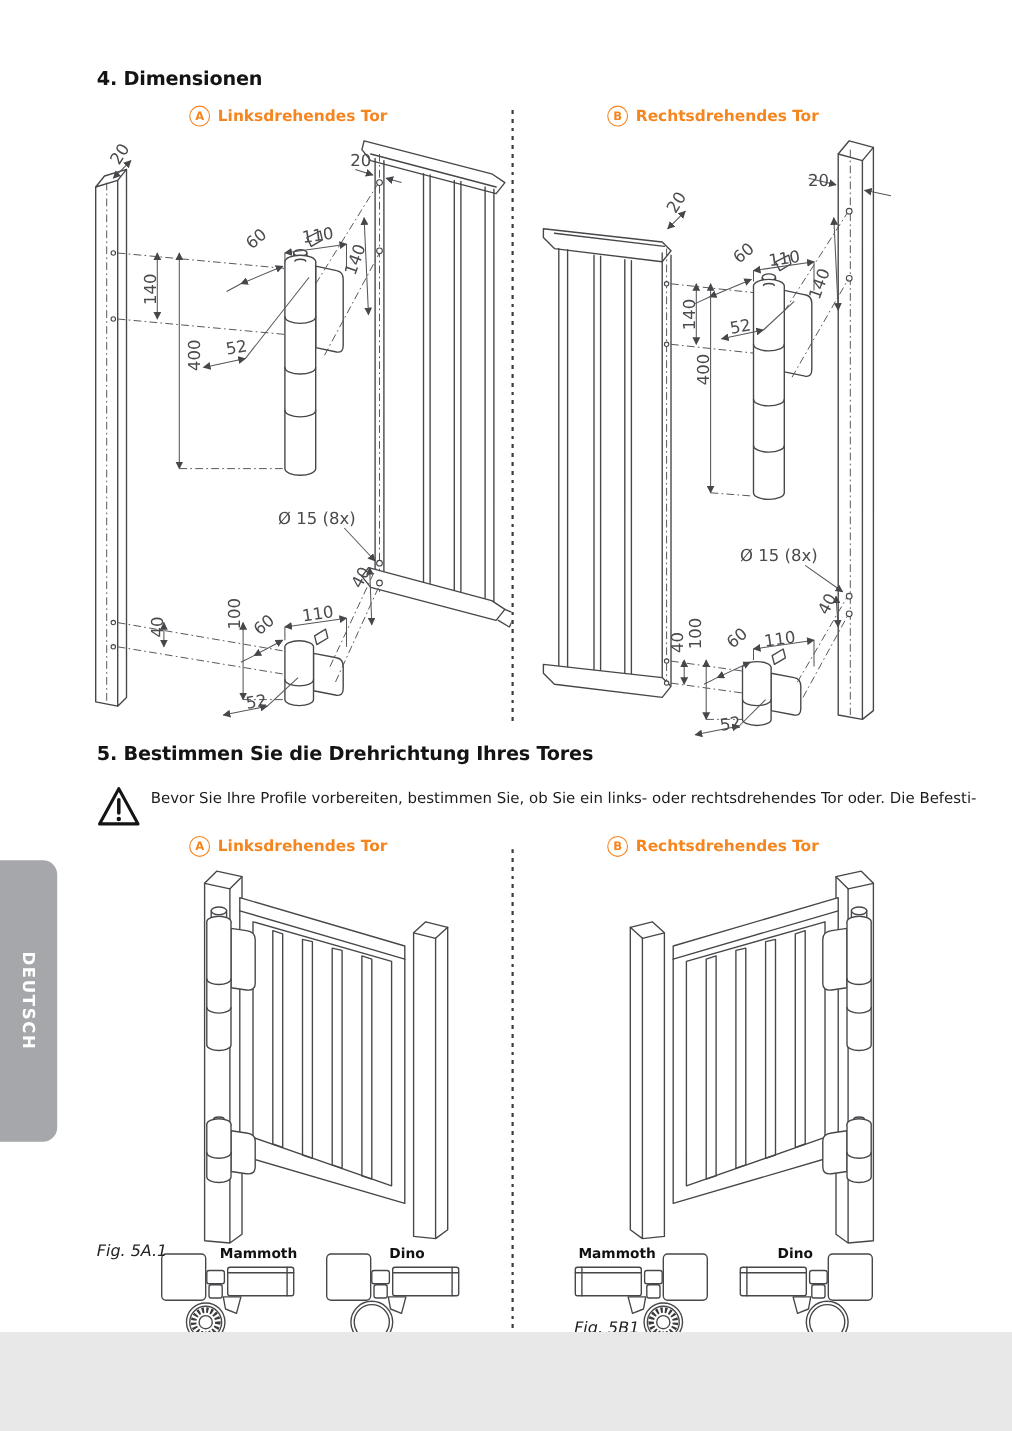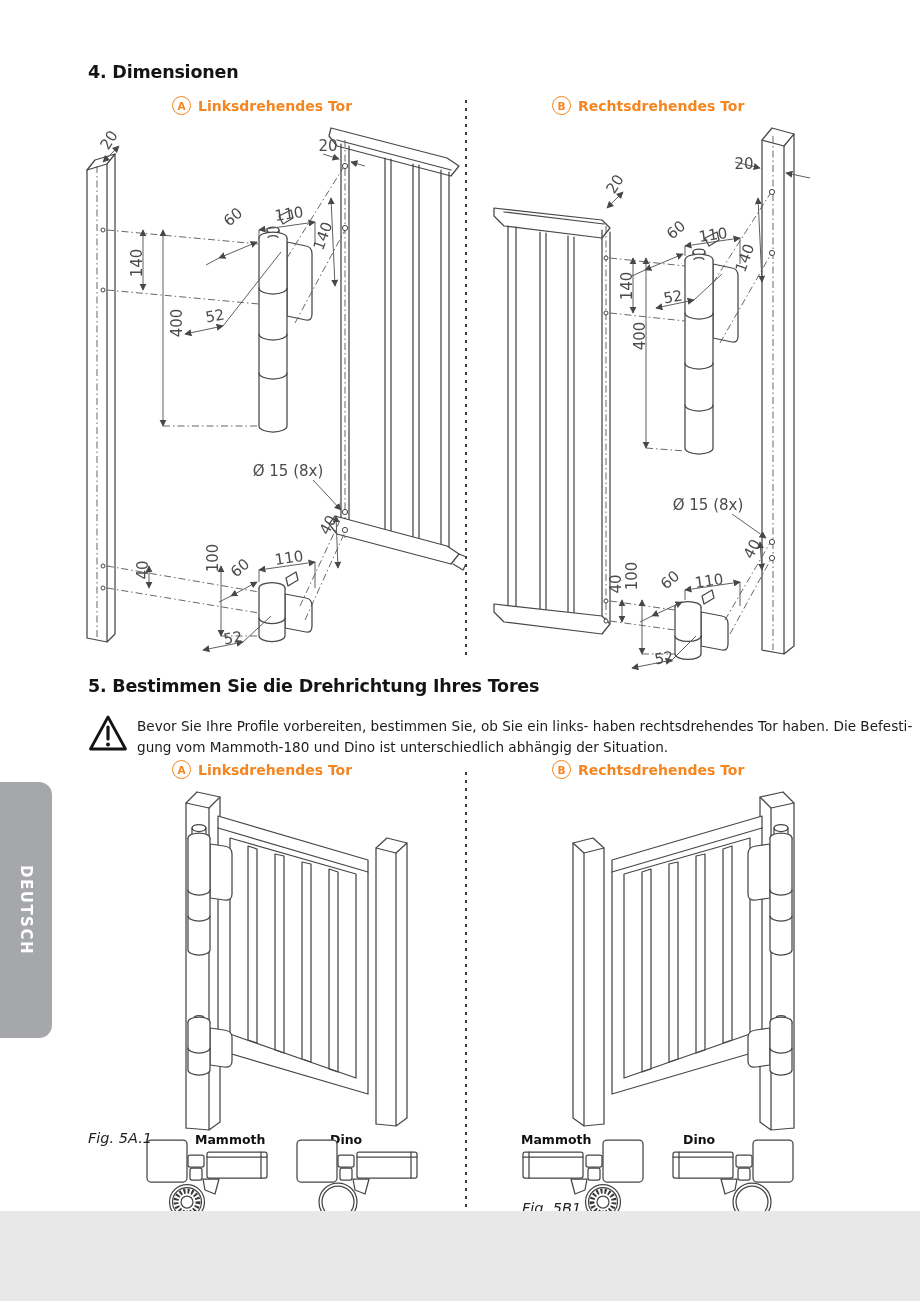--- a/index.html
+++ b/index.html
@@ -7,21 +7,21 @@
         font-family:"DejaVu Sans","Liberation Sans",sans-serif;color:#1c1c1e;}
   .abs{position:absolute;}
   .h-sec{font-size:17.5px;font-weight:bold;letter-spacing:-0.2px;color:#141414;}
   .orange-label{display:inline-flex;align-items:center;gap:7px;color:#F5851F;font-weight:bold;font-size:14px;}
   .circ{width:17px;height:17px;border:1.6px solid #F5851F;border-radius:50%;display:flex;
         align-items:center;justify-content:center;font-size:10.5px;font-weight:bold;color:#F5851F;flex:0 0 auto;}
   .vdash{position:absolute;width:2px;
          background-image:repeating-linear-gradient(to bottom,#3c3c3e 0 3.5px,transparent 3.5px 8px);}
   .para{font-size:13.6px;line-height:21px;color:#1c1c1e;white-space:nowrap;}
   .figcap{font-size:14.5px;font-style:italic;color:#222;}
-  .minilabel{font-size:12.5px;font-weight:bold;color:#111;text-align:left;width:80px;}
+  .minilabel{font-size:12.5px;font-weight:bold;color:#111;text-align:center;width:80px;}
   .deutsch-tab{position:absolute;left:0;top:782px;width:52px;height:256px;background:#A5A7AA;
                border-radius:0 13px 13px 0;display:flex;align-items:center;justify-content:center;}
   .deutsch-tab span{writing-mode:vertical-rl;color:#fff;font-weight:bold;font-size:15px;letter-spacing:1.5px;}
   .footer-rule{position:absolute;left:88px;top:1230px;width:770px;height:0;border-top:1.3px solid #2b2b2b;}
   .pagenum{font-size:14px;font-weight:bold;color:#111;text-decoration:underline;}
   .logo{display:inline-block;border:2.6px solid #101010;border-radius:14px;padding:1px 11px 2px 11px;
         font-size:15px;font-weight:bold;letter-spacing:4px;color:#101010;}
   
   .ln{fill:none;stroke:#46474a;stroke-width:1.25;stroke-linejoin:round;stroke-linecap:round;}
   .fl{fill:#ffffff;stroke:#46474a;stroke-width:1.25;stroke-linejoin:round;}
@@ -228,22 +228,21 @@
   </svg>
 
   <div class="abs h-sec" style="left:88px;top:676px;">5. Bestimmen Sie die Drehrichtung Ihres Tores</div>
 
   <svg class="abs" style="left:88px;top:714px;" width="40" height="40" viewBox="0 0 40 40">
     <path d="M20,3 L37.5,35 L2.5,35 Z" fill="none" stroke="#141414" stroke-width="2.8" stroke-linejoin="round"></path>
     <path d="M20,13 L20,25" stroke="#141414" stroke-width="3.2" stroke-linecap="round"></path>
     <circle cx="20" cy="30.5" r="2" fill="#141414"></circle>
   </svg>
   <div class="abs para" style="left:137px;top:716px;width:726px;">
-    <div>Bevor Sie Ihre Profile vorbereiten, bestimmen Sie, ob Sie ein links- haben rechtsdrehendes Tor haben. Die Befesti-</div>
-    <div>gung vom Mammoth-180 und Dino ist unterschiedlich abhängig der Situation.</div>
+    <div>Bevor Sie Ihre Profile vorbereiten, bestimmen Sie, ob Sie ein links- oder rechtsdrehendes Tor oder. Die Befesti-</div>
   </div>
 
   <div class="abs orange-label" style="left:172px;top:760px;">
     <span class="circ">A</span>
     <span>Linksdrehendes Tor</span>
   </div>
   <div class="abs orange-label" style="left:552px;top:760px;">
     <span class="circ">B</span>
     <span>Rechtsdrehendes Tor</span>
   </div>

